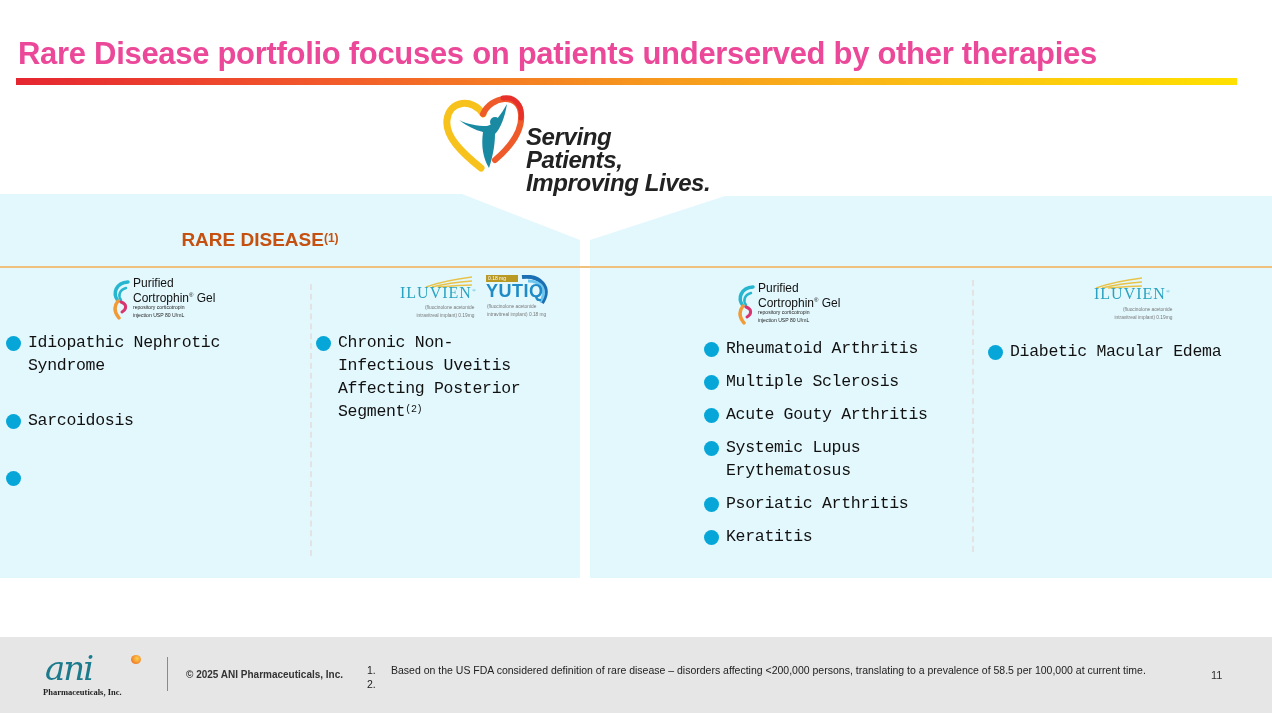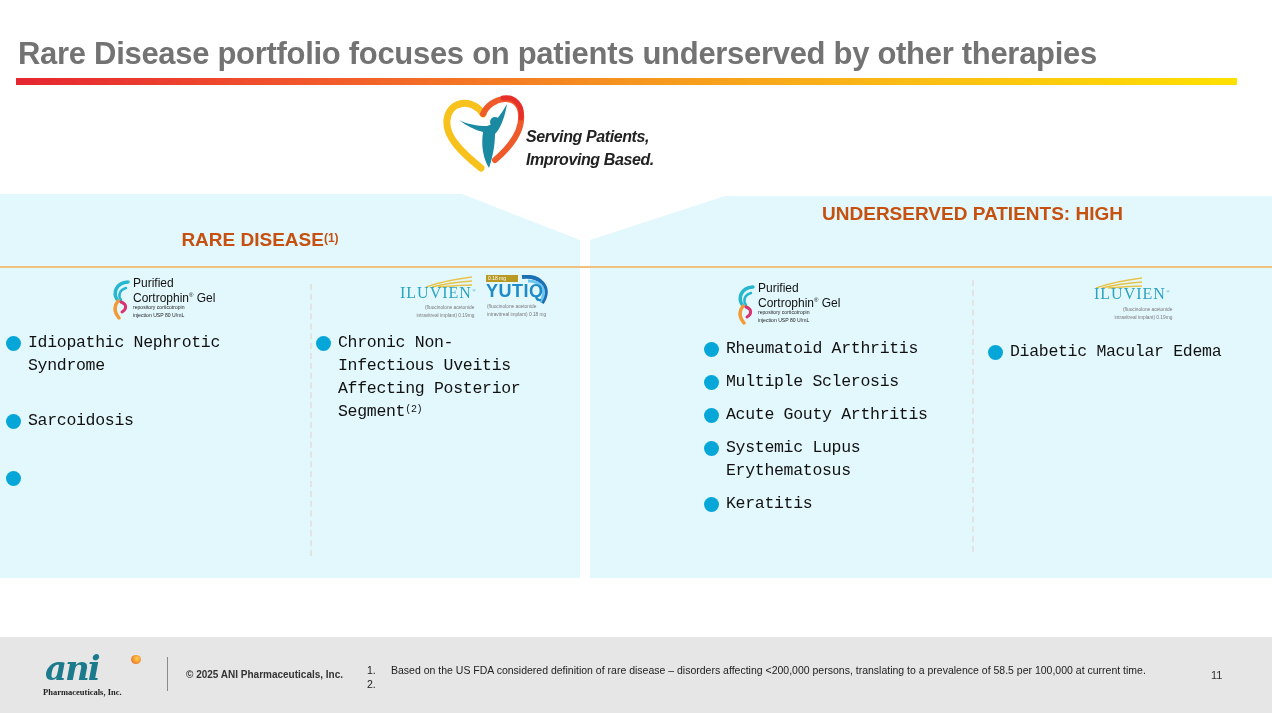--- a/index.html
+++ b/index.html
@@ -2,33 +2,33 @@
 <html><head>
 <meta charset="utf-8">
 <style>
   * { box-sizing: border-box; margin: 0; padding: 0; }
   html, body { width: 1272px; height: 713px; overflow: hidden; background: #ffffff; }
   body { position: relative; font-family: "DejaVu Sans", "Liberation Sans", sans-serif; color: #1a1a1a; }
 
   .title {
     position: absolute; left: 18px; top: 36px;
     font-family: "Liberation Sans", sans-serif; font-weight: bold;
-    font-size: 31px; color: #737373; letter-spacing: -0.3px; white-space: nowrap;
+    font-size: 31px; color: #ec4899; letter-spacing: -0.3px; white-space: nowrap;
   }
   .title-bar {
     position: absolute; left: 16px; top: 78px; width: 1221px; height: 7px;
     background: linear-gradient(to right, #e52631 0%, #f2592b 25%, #f6941f 50%, #fbbf14 75%, #ffe000 100%);
   }
 
   .hero { position: absolute; left: 443px; top: 92px; width: 270px; height: 85px; }
   .hero svg { position: absolute; left: 0; top: 0; }
   .hero .tag {
     position: absolute; left: 83px; top: 33px;
     font-family: "Liberation Sans", sans-serif; font-weight: bold; font-style: italic;
-    font-size: 16px; line-height: 23px; color: #222; letter-spacing: -0.4px;
+    font-size: 24px; line-height: 23px; color: #222; letter-spacing: -0.4px;
   }
   .panel-shape { position: absolute; left: 0; top: 0; }
 
   .divider-line { position: absolute; left: 0; top: 266px; width: 1272px; height: 2px; background: #f0c07e; }
 
   .panel-heading {
     position: absolute; font-family: "Liberation Sans", sans-serif; font-weight: bold;
     color: #c6500f; font-size: 19px; text-align: center; line-height: 26px;
   }
   .panel-heading sup { font-size: 12px; vertical-align: top; position: relative; top: -2px; }
@@ -75,21 +75,21 @@
     font-family: Liberation Mono, monospace; font-size: 16.5px; line-height: 23px; color: #111; letter-spacing: -0.3px;
   }
   .bullet-list li .dot {
     position: absolute; left: 0; top: 5px; width: 15px; height: 15px; border-radius: 50%; background: #06a7d8;
   }
   .bullet-list li sup { font-size: 10px; vertical-align: top; position: relative; top: -2px; }
 
   .footer { position: absolute; left: 0; top: 637px; width: 1272px; height: 76px; background: #e6e6e6; }
   .ani-logo { position: absolute; left: 43px; top: 17px; width: 105px; height: 44px; }
   .ani-logo .word {
-    position: absolute; left: 2px; top: -6px; font-family: "DejaVu Serif", serif; font-weight: bold; font-style: italic;
+    position: absolute; left: 2px; top: -6px; font-family: "DejaVu Serif", serif; font-weight: normal; font-style: italic;
     font-size: 34px; color: #1b7a8c; letter-spacing: -2px;
   }
   .ani-logo .dot-o {
     position: absolute; left: 88px; top: 1px; width: 10px; height: 9px; border-radius: 50%;
     background: radial-gradient(circle at 60% 40%, #ffd14a, #e85a1c);
   }
   .ani-logo .sub {
     position: absolute; left: 0; top: 33px; font-family: "Liberation Serif", serif; font-weight: bold; font-size: 8.5px; color: #222; white-space: nowrap;
   }
   .footer-vsep { position: absolute; left: 167px; top: 20px; width: 1px; height: 34px; background: #8a8a8a; }
@@ -117,21 +117,21 @@
 
     <path d="M40 22 C30 6, 6 8, 4 28 C2 44, 18 60, 38 76" fill="none" stroke="#f7c21b" stroke-width="7" stroke-linecap="round"></path>
     <path d="M40 22 C48 4, 76 0, 78 22 C80 40, 66 56, 52 68" fill="none" stroke="#ef5a2a" stroke-width="6" stroke-linecap="round"></path>
     <path d="M60 6 C72 4, 80 14, 78 26" fill="none" stroke="#e7302a" stroke-width="5" stroke-linecap="round"></path>
 
     <circle cx="52" cy="30" r="5" fill="#1a8aa3"></circle>
     <path d="M16 28 C24 34, 32 38, 40 40 C38 54, 40 66, 46 76 C50 64, 52 52, 52 42 C58 36, 62 24, 64 12 C58 22, 52 32, 44 34 C34 34, 24 32, 16 28 Z" fill="#1a8aa3"></path>
   </svg>
   <div class="tag">
     <div>Serving Patients,</div>
-    <div>Improving Based.</div>
+    <div>Improving Lives.</div>
   </div>
 </div>
 
 <svg class="panel-shape" width="1272" height="713">
   <polygon points="0,194 462,194 580,240 580,578 0,578" fill="#e3f8fd"></polygon>
   <polygon points="590,240 725,196 1272,196 1272,578 590,578" fill="#e3f8fd"></polygon>
 </svg>
 <div class="divider-line"></div>
 
 <div class="panel-heading" style="left:100px; top:227px; width:320px;">
@@ -186,21 +186,20 @@
     <div>(fluocinolone acetonide</div>
     <div>intravitreal implant) 0.18 mg</div>
   </div>
 </div>
 
 <ul class="bullet-list" style="left:316px; top:331px; width:225px;">
   <li><span class="dot"></span><span>Chronic Non-Infectious Uveitis Affecting Posterior Segment</span><sup>(2)</sup></li>
 </ul>
 
 <div class="panel-heading" style="left:760px; top:201px; width:425px;">
-  <div>UNDERSERVED PATIENTS: HIGH</div>
 </div>
 
 <div class="dashed-sep" style="left:972px; top:280px; height:272px;"></div>
 
 <div class="product-logo cortrophin" style="left:735px; top:282px; width:120px; height:44px;">
   <svg class="c-mark" width="22" height="42" viewBox="0 0 22 42">
     <path d="M18 3 C6 4, 2 14, 8 22" fill="none" stroke="#27b6cf" stroke-width="3.5" stroke-linecap="round"></path>
     <path d="M16 9 C9 11, 8 17, 11 21" fill="none" stroke="#27b6cf" stroke-width="2.5" stroke-linecap="round"></path>
     <path d="M8 22 C3 28, 5 34, 9 39" fill="none" stroke="#f29a36" stroke-width="3.5" stroke-linecap="round"></path>
     <path d="M11 23 C17 25, 17 30, 12 33" fill="none" stroke="#d9346f" stroke-width="3" stroke-linecap="round"></path>
@@ -213,20 +212,21 @@
     <div>repository corticotropin</div>
     <div>injection USP 80 U/mL</div>
   </div>
 </div>
 
 <ul class="bullet-list" style="left:704px; top:337px; width:240px;">
   <li style="margin-bottom:10px;"><span class="dot"></span><span>Rheumatoid Arthritis</span></li>
   <li style="margin-bottom:10px;"><span class="dot"></span><span>Multiple Sclerosis</span></li>
   <li style="margin-bottom:10px;"><span class="dot"></span><span>Acute Gouty Arthritis</span></li>
   <li style="margin-bottom:10px; width:180px;"><span class="dot"></span><span>Systemic Lupus Erythematosus</span></li>
+  <li style="margin-bottom:10px;"><span class="dot"></span><span>Psoriatic Arthritis</span></li>
   <li><span class="dot"></span><span>Keratitis</span></li>
 </ul>
 
 <div class="product-logo iluvien" style="left:1092px; top:277px; width:80px; height:46px;">
   <svg class="swoosh" style="left:4px; top:0;" width="46" height="12" viewBox="0 0 46 12">
     <path d="M0 11 C14 6, 30 3, 46 1" stroke="#e8c34a" stroke-width="1.6" fill="none"></path>
     <path d="M6 11 C18 8, 32 6, 46 5" stroke="#e8c34a" stroke-width="1.6" fill="none"></path>
     <path d="M12 11 C24 10, 36 9, 46 9" stroke="#e8c34a" stroke-width="1.6" fill="none"></path>
   </svg>
   <div class="brand" style="left:2px; top:8px;"><span>ILUVIEN</span><sup>®</sup></div>

